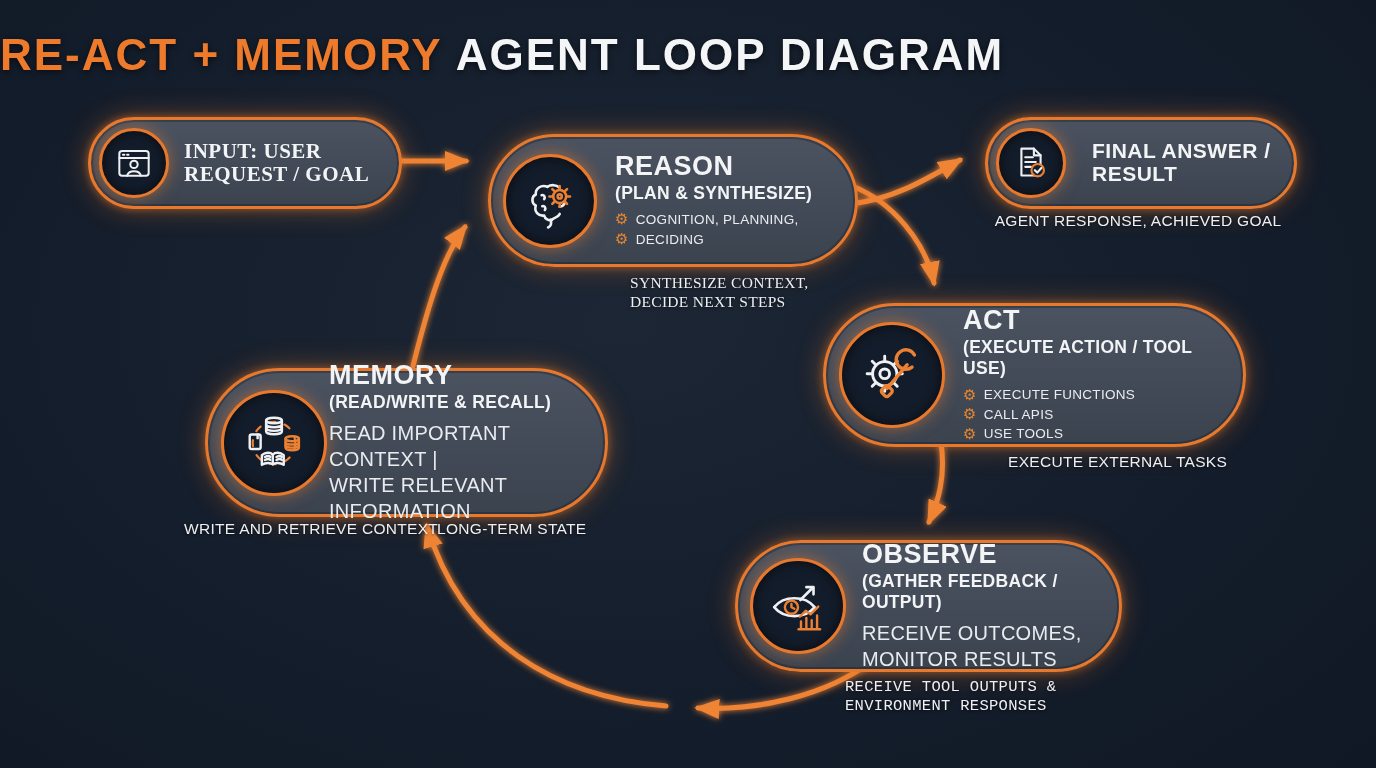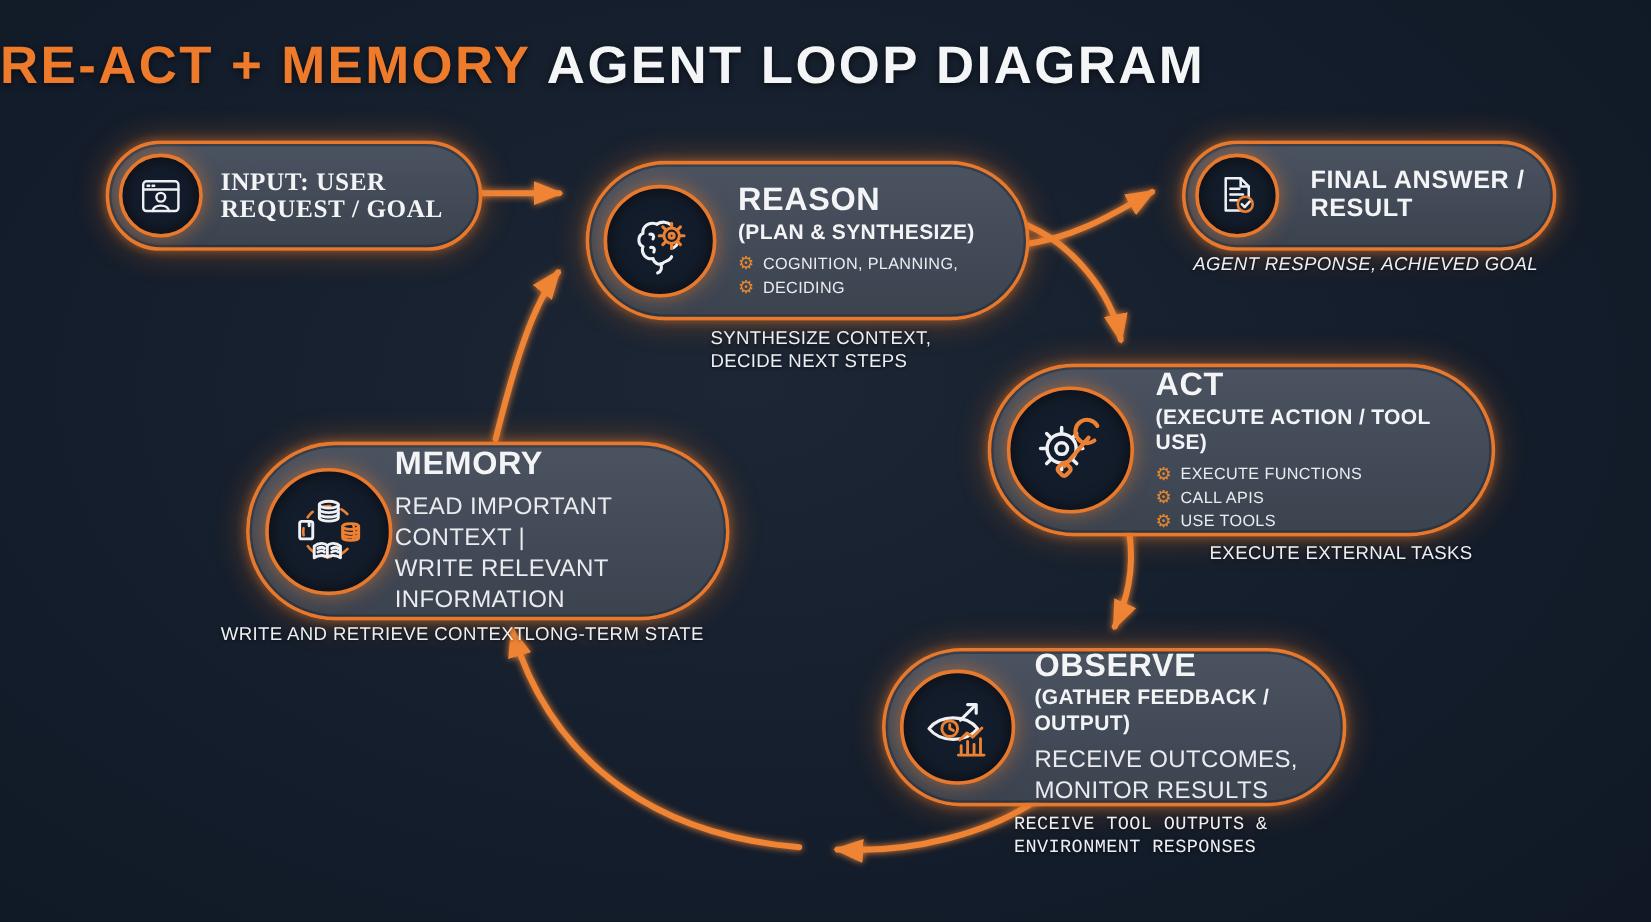--- a/index.html
+++ b/index.html
@@ -56,22 +56,22 @@
   .node-observe{left:735px; top:540px; width:381px; height:126px;}
   .node-observe .icon-wrap{width:90px;height:90px;margin-left:12px;}
   .node-observe .node-text{margin-left:16px;width:255px;}
   .big-title{font-size:27px;}
   .big-sub{font-size:17.5px;}
   
   .caption{
     position:absolute;z-index:2;color:#edeff2;font-size:15.5px;line-height:1.25;
     letter-spacing:.3px;text-shadow:0 1px 3px rgba(0,0,0,.6);
   }
-  .cap-reason {left:592px;top:273px;}
-  .cap-final  {left:985px;top:211px;width:306px;text-align:center;font-style:italic;}
+  .cap-reason {left:630px;top:273px;font-family:Liberation Serif, serif;}
+  .cap-final  {left:985px;top:211px;width:306px;text-align:center;}
   .cap-act    {left:1008px;top:452px;}
   .cap-mem-l  {left:184px;top:519px;}
   .cap-mem-r  {left:437px;top:519px;}
   .cap-observe{left:845px;top:678px;font-family:Liberation Mono, monospace;}
 </style>
 </head>
 <body>
 
 <div class="canvas">
 
@@ -219,20 +219,21 @@
         </g>
         <g stroke="#ec8133" stroke-width="2">
           <ellipse cx="43" cy="24.5" rx="5.5" ry="2"></ellipse>
           <path d="M37.5 24.5 V32 A5.5 2 0 0 0 48.5 32 V24.5"></path>
           <path d="M37.5 27.3 A5.5 2 0 0 0 48.5 27.3 M37.5 29.8 A5.5 2 0 0 0 48.5 29.8"></path>
         </g>
       </svg>
     </div>
     <div class="node-text">
       <div class="nt-title big-title">MEMORY</div>
+      <div class="nt-sub big-sub">(READ/WRITE &amp; RECALL)</div>
       <div class="nt-body">
         <span>READ IMPORTANT CONTEXT |</span><br>
         <span>WRITE RELEVANT INFORMATION</span>
       </div>
     </div>
   </div>
 
   <div class="node node-observe">
     <div class="icon-wrap">
       <svg width="62" height="62" viewBox="0 0 52 52" fill="none" stroke-linecap="round" stroke-linejoin="round">

